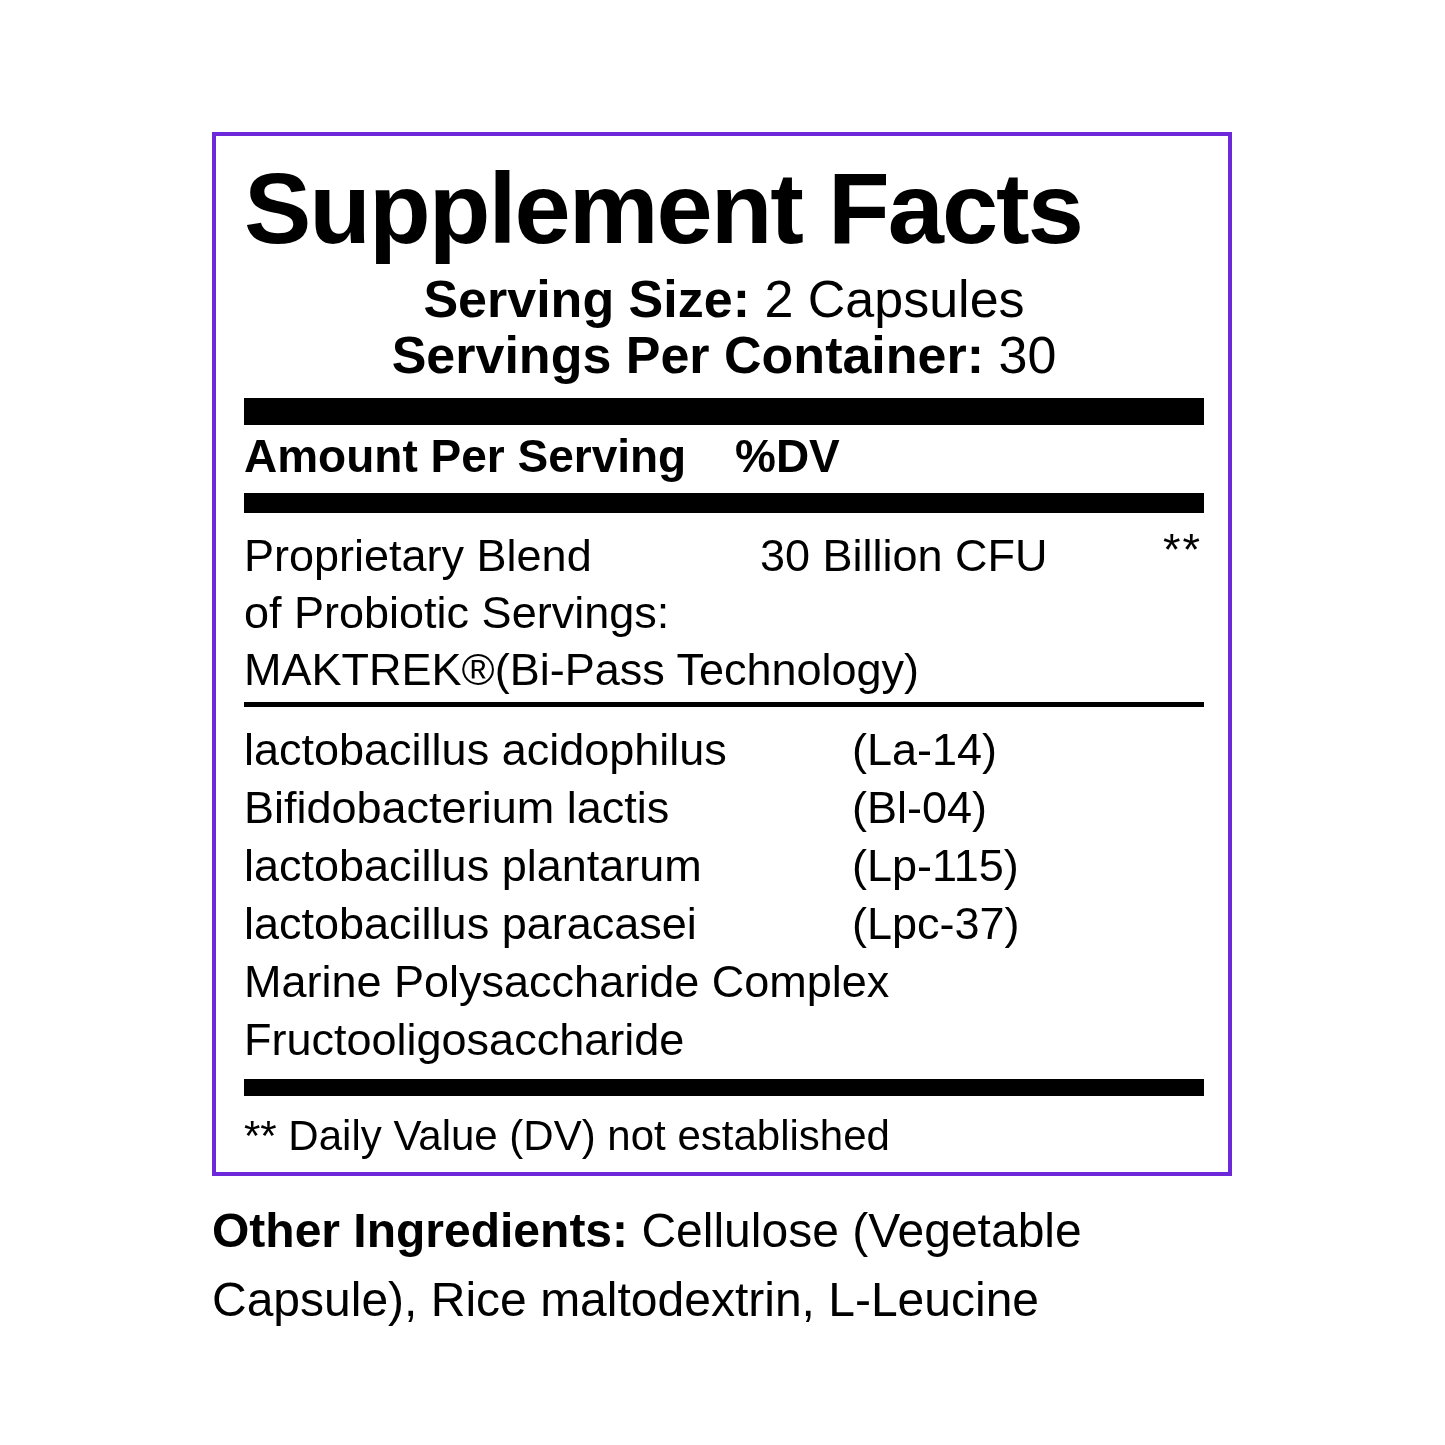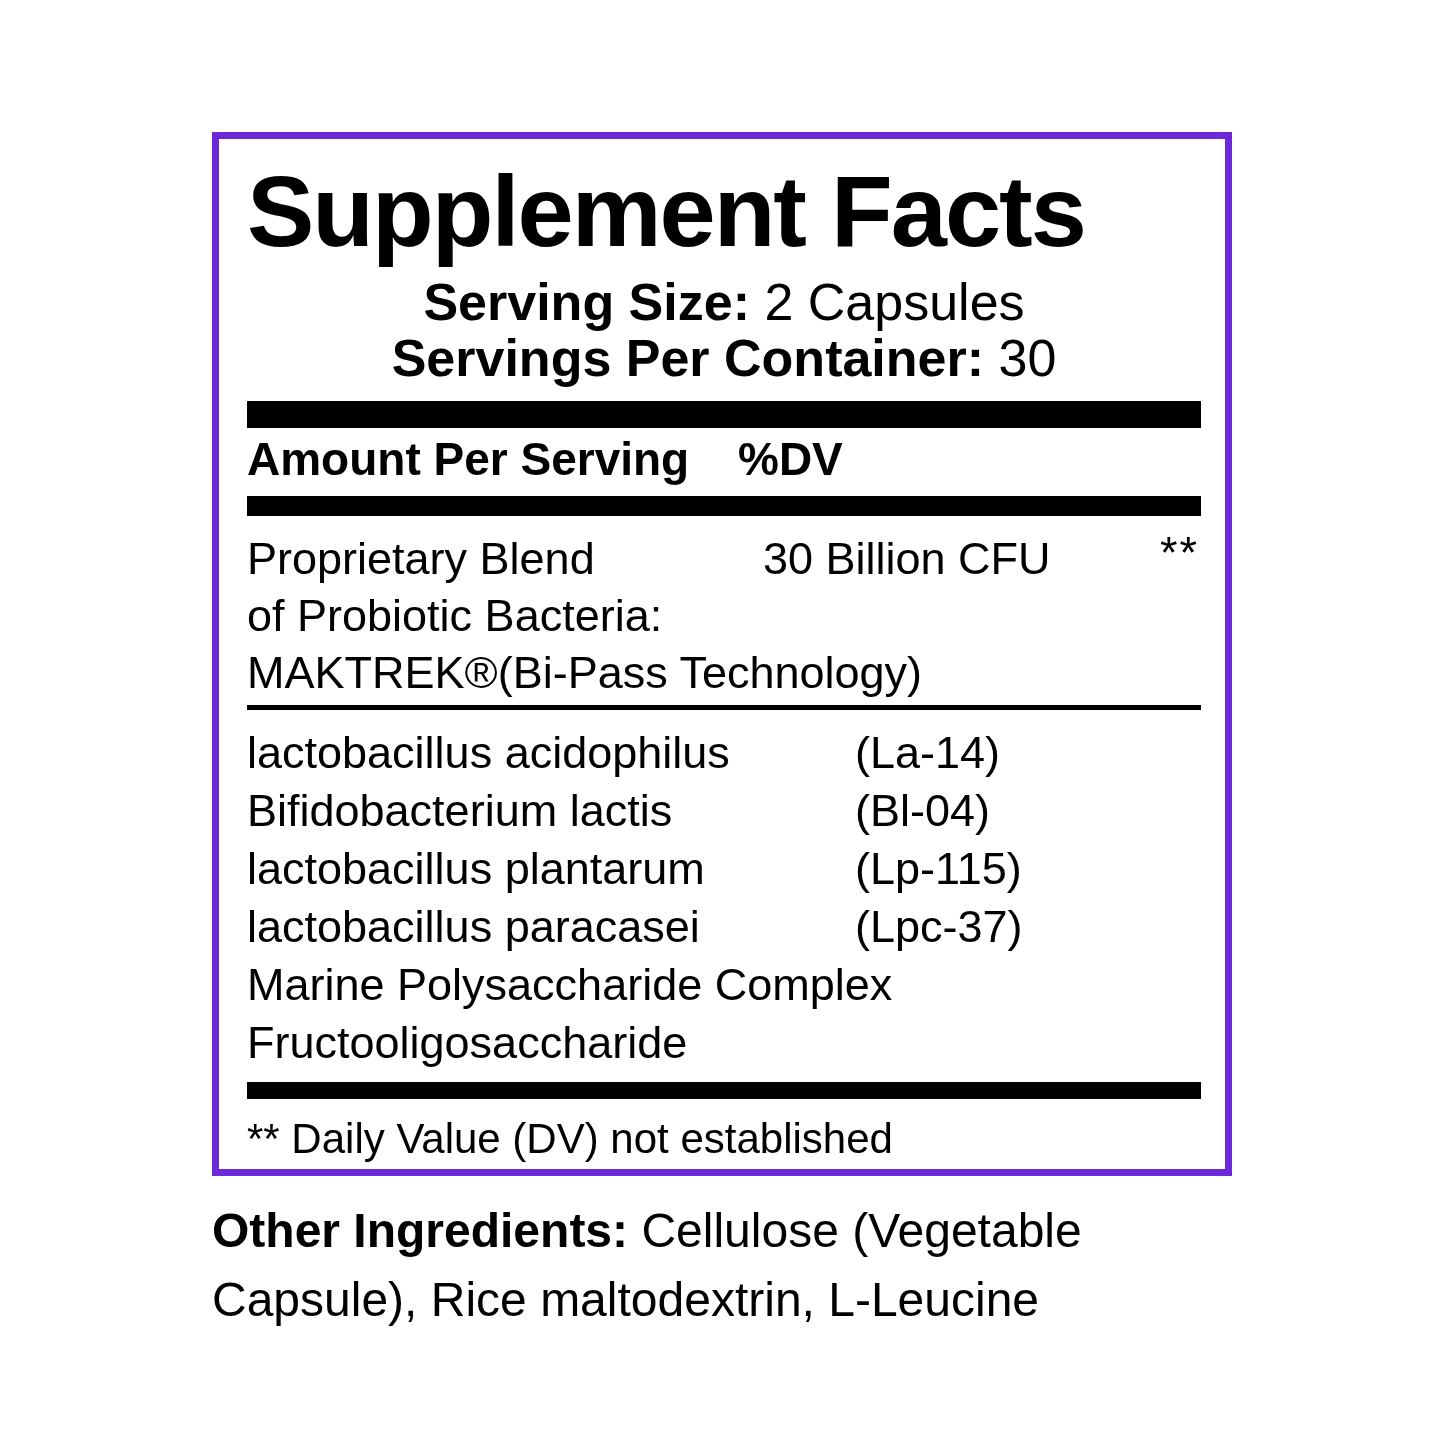--- a/index.html
+++ b/index.html
@@ -14,21 +14,21 @@
     font-family: "Liberation Sans", "DejaVu Sans", sans-serif;
     color: #000;
     overflow: hidden;
   }
   .panel {
     position: absolute;
     left: 212px;
     top: 132px;
     width: 1020px;
     height: 1044px;
-    border: 7px solid #6d28d9;
+    border: 4px solid #6d28d9;
     box-sizing: border-box;
     padding: 0 24px 0 28px;
     background: #fff;
     overflow: hidden;
   }
   .title {
     margin-top: 22px;
     font-size: 101px;
     font-weight: bold;
     letter-spacing: -2px;
@@ -127,21 +127,21 @@
 
   <div class="col-head">
     <span>Amount Per Serving</span>
     <span class="dv">%DV</span>
   </div>
 
   <div class="bar bar-medium"></div>
 
   <div class="blend">
     <div class="name-line">Proprietary Blend</div>
-    <div class="name-line">of Probiotic Bacteria:</div>
+    <div class="name-line">of Probiotic Servings:</div>
     <div class="name-line">MAKTREK®(Bi-Pass Technology)</div>
     <span class="amount">30 Billion CFU</span>
     <span class="dv-mark">**</span>
   </div>
 
   <div class="rule"></div>
 
   <div class="ing-rows">
     <div class="ing-row">
       <span>lactobacillus acidophilus</span>

